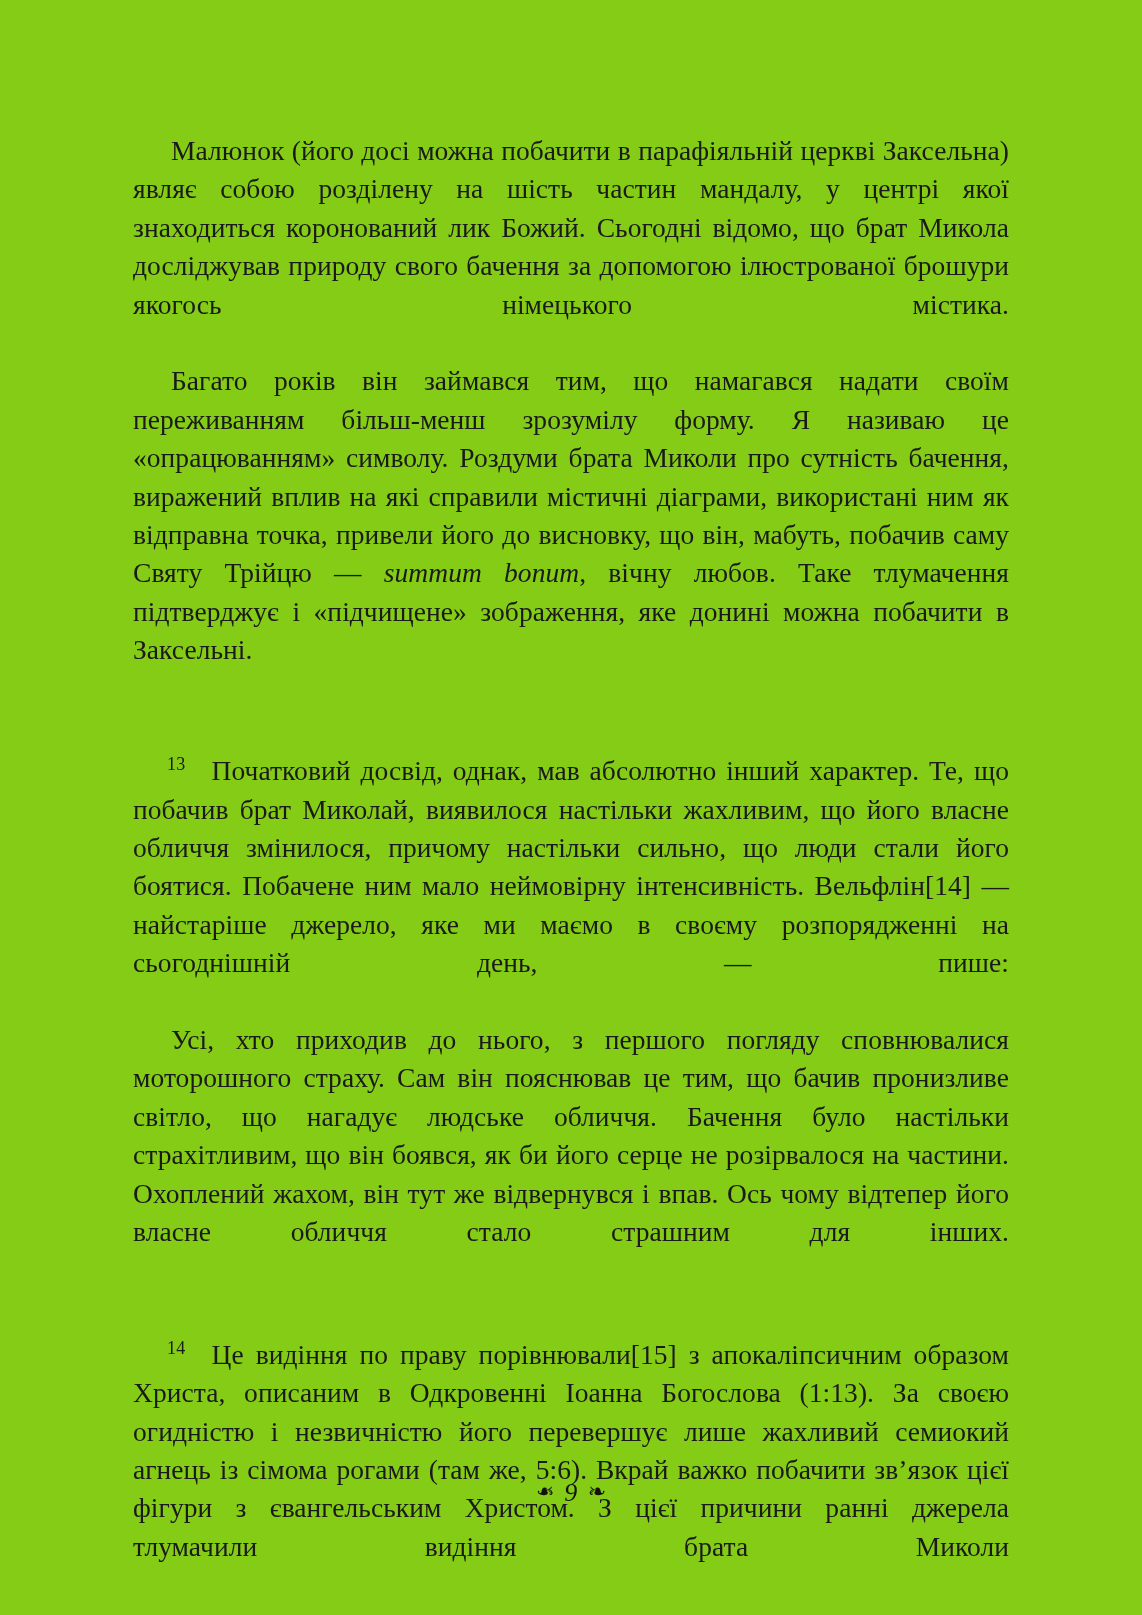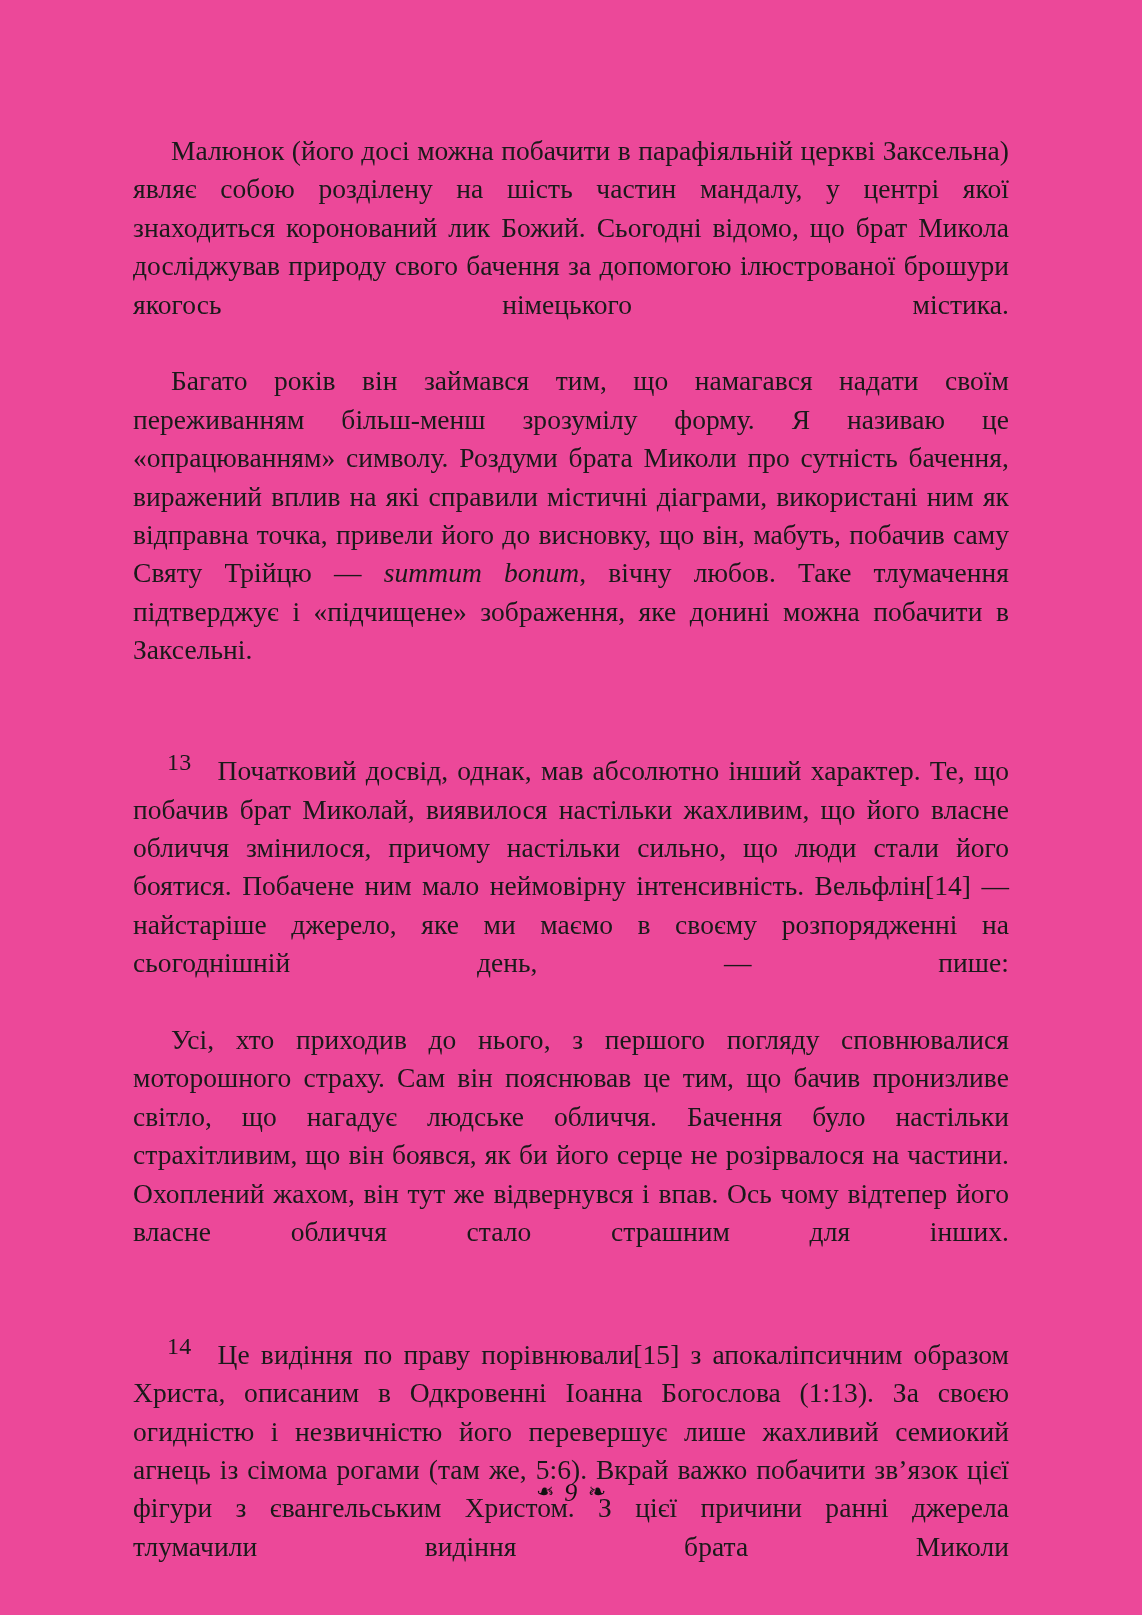--- a/index.html
+++ b/index.html
@@ -9,21 +9,21 @@
     background: #ffffff;
   }
   body {
     font-family: "Liberation Serif", "DejaVu Serif", serif;
     color: #1a1a1a;
   }
   .page {
     position: relative;
     width: 1142px;
     height: 1615px;
-    background: #ec4899;
+    background: #84cc16;
     overflow: hidden;
     box-sizing: border-box;
   }
   .text-column {
     position: absolute;
     left: 133px;
     top: 132px;
     width: 876px;
   }
   p.para {
@@ -46,21 +46,21 @@
   p.para {
     text-align-last: left;
   }
   .section-gap {
     height: 44px;
   }
   .section-gap-b {
     height: 46px;
   }
   .marginal-num {
-    font-size: 24px;
+    font-size: 18px;
     vertical-align: super;
     line-height: 0;
     letter-spacing: 0.3px;
   }
   .num-spacer {
     display: inline-block;
     width: 26px;
   }
   .lead-indent {
     display: inline-block;

